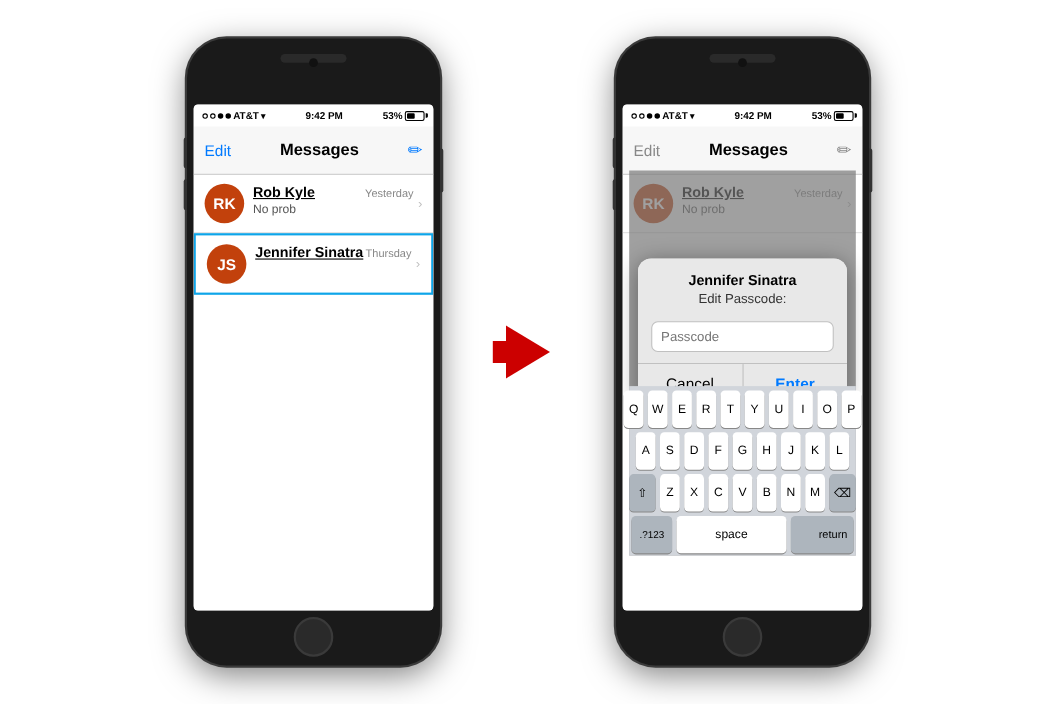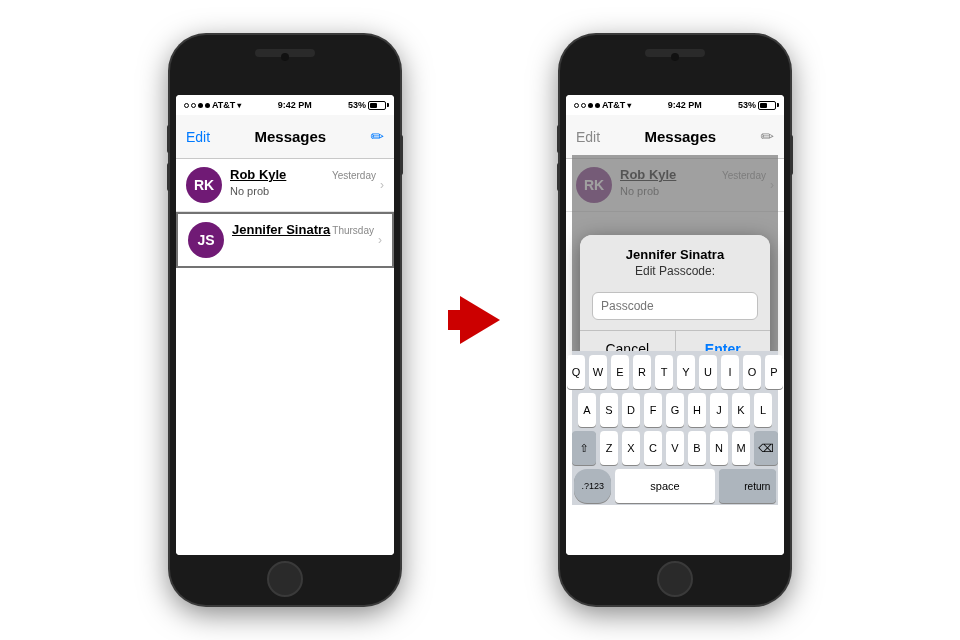--- a/index.html
+++ b/index.html
@@ -177,27 +177,27 @@
     
     .message-list { flex: 1; background: #fff; overflow: hidden; }
     .message-item {
       display: flex;
       align-items: flex-start;
       padding: 8px 10px;
       border-bottom: 1px solid #e0e0e0;
       position: relative;
     }
     .message-item.highlighted {
-      border: 2px solid #737373;
+      border: 2px solid #0ea5e9;
     }
     .msg-avatar {
       width: 36px;
       height: 36px;
       border-radius: 50%;
-      background: #701a75;
+      background: #c2410c;
       flex-shrink: 0;
       margin-right: 8px;
       display: flex;
       align-items: center;
       justify-content: center;
       font-size: 14px;
       color: #fff;
       font-weight: 600;
     }
     .msg-content { flex: 1; min-width: 0; }
@@ -501,20 +501,20 @@
         <div class="kb-key">Z</div>
         <div class="kb-key">X</div>
         <div class="kb-key">C</div>
         <div class="kb-key">V</div>
         <div class="kb-key">B</div>
         <div class="kb-key">N</div>
         <div class="kb-key">M</div>
         <div class="kb-key dark" style="min-width:24px;flex:1.2;">⌫</div>
       </div>
       <div class="kb-bottom-row">
-        <div class="kb-key dark" style="flex:1.5;font-size:9px;border-radius:13px;">.?123</div>
+        <div class="kb-key dark" style="flex:1.5;font-size:9px;">.?123</div>
         <div class="kb-key" style="flex:4;">space</div>
         <div class="kb-key dark" style="flex:1.5;font-size:10px;padding-left:20px;">return</div>
       </div>
     </div>
   </div>
   <div class="home-btn"></div>
 </div>
 
 </body></html>

